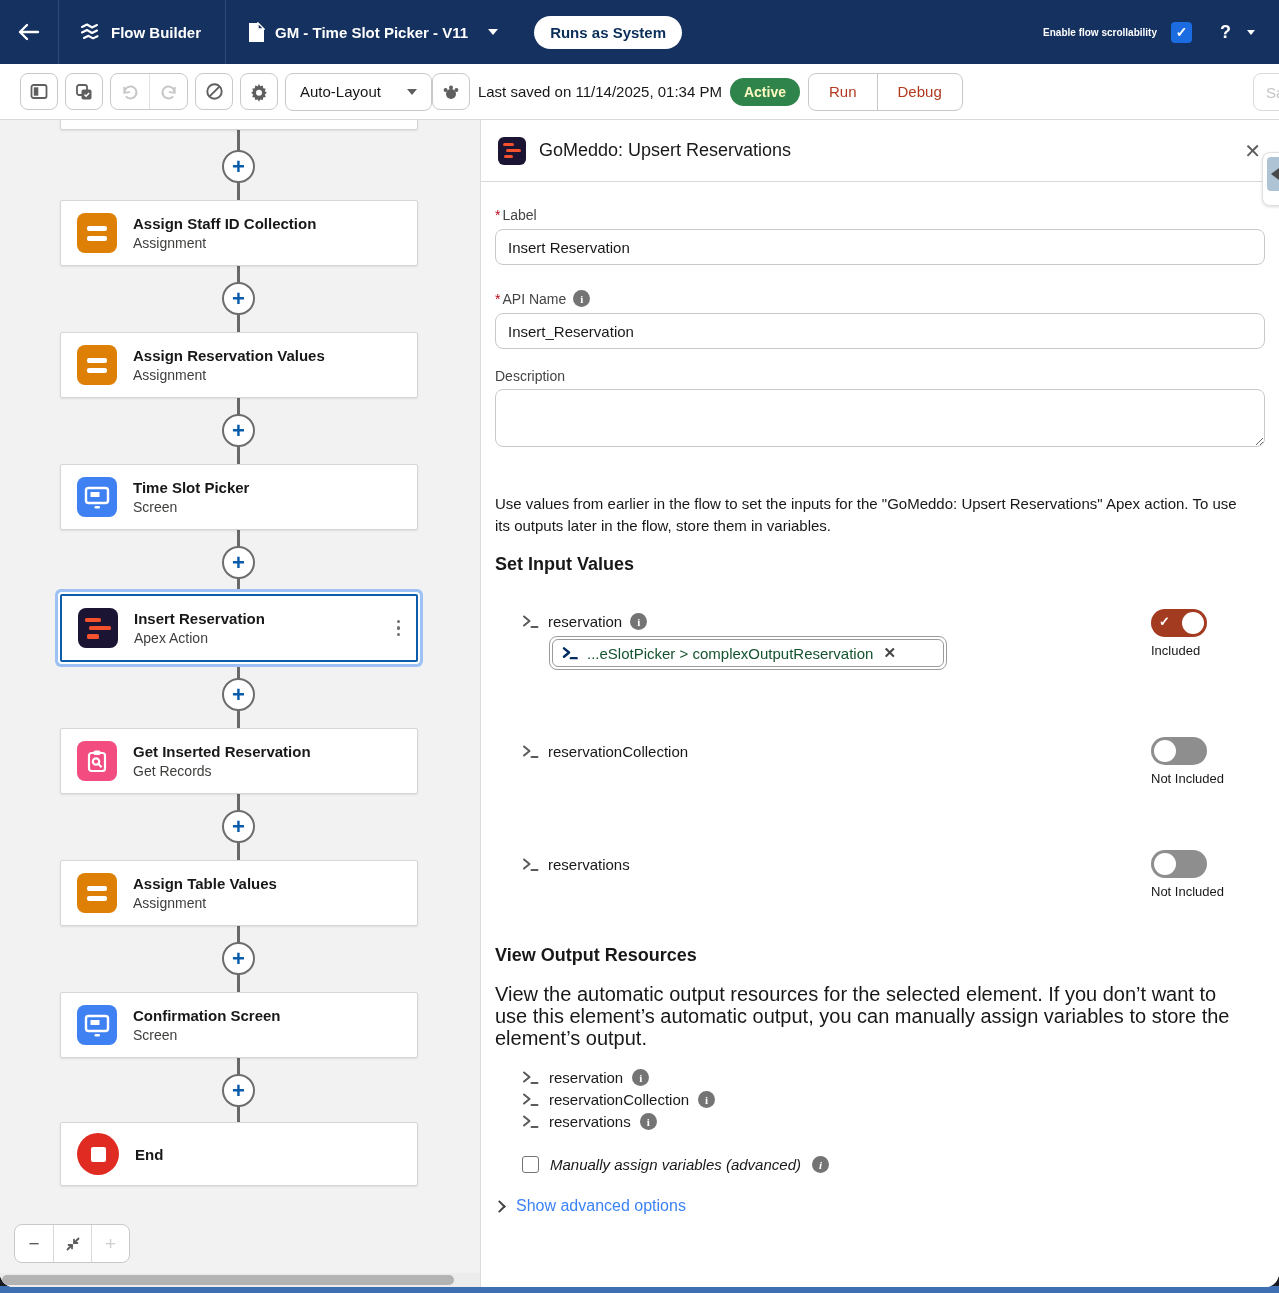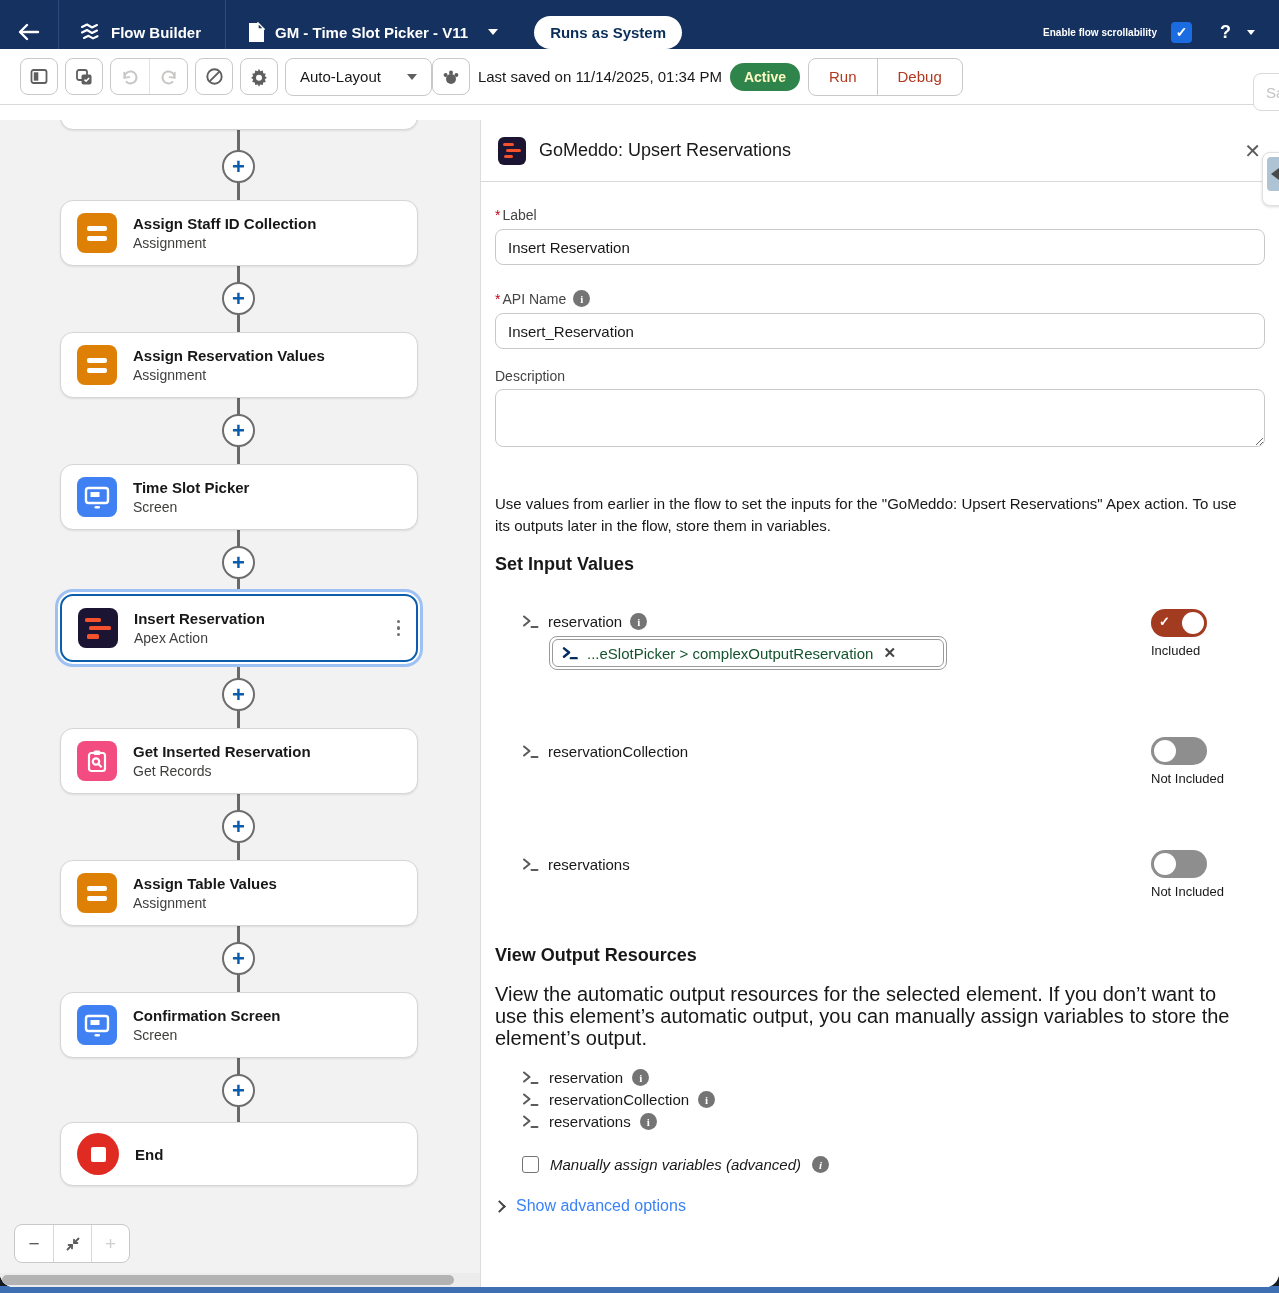--- a/index.html
+++ b/index.html
@@ -36,21 +36,21 @@
   .hdr-checkbox {
     width:21px; height:21px; background:#1b6ce0; border-radius:4px; color:#fff;
     display:flex; align-items:center; justify-content:center; font-size:14px; font-weight:700; cursor:pointer;
   }
   .hdr-help { display:flex; align-items:center; gap:6px; margin-left:14px; cursor:pointer; }
   .hdr-help-q { font-size:18px; font-weight:700; }
   .caret-down.small { border-left-width:4px; border-right-width:4px; border-top-width:5px; }
 
   
   .toolbar {
-    position:absolute; top:49px; left:0; width:100%; height:56px; background:#fff;
+    position:absolute; top:64px; left:0; width:100%; height:56px; background:#fff;
     border-bottom:1px solid #d9d9d9; display:flex; align-items:center; padding-left:20px;
   }
   .tb-btn {
     height:37px; min-width:38px; border:1px solid #c9c9c9; border-radius:8px; background:#fff;
     display:flex; align-items:center; justify-content:center; color:#5f5f5f; cursor:pointer;
   }
   .tb-btn + .tb-btn, .tb-group + .tb-btn, .tb-btn + .tb-group { margin-left:7px; }
   .tb-group { display:flex; border:1px solid #c9c9c9; border-radius:8px; overflow:hidden; height:37px; background:#fff; }
   .tb-group .seg { width:38px; display:flex; align-items:center; justify-content:center; color:#c9c7c5; cursor:pointer; }
   .tb-group .seg + .seg { border-left:1px solid #e3e3e3; }
@@ -71,21 +71,21 @@
   .btn-red-group .caret-seg .caret-down { border-top-color:#5f5f5f; margin-left:0; }
   .btn-disabled-cut {
     position:absolute; left:1253px; top:73px; height:38px; width:70px; border:1px solid #d9d9d9; border-radius:8px;
     display:flex; align-items:center; padding-left:12px; color:#c3c3c3; font-size:15px; background:#fff;
   }
 
   
   .canvas { position:absolute; top:120px; left:0; width:480px; height:1167px; background:#f3f2f2; overflow:hidden; }
   .connector-line { position:absolute; left:237px; top:0; width:3px; height:1005px; background:#696969; }
   .node-card {
-    position:absolute; left:60px; width:358px; height:66px; background:#fff; border:1px solid #d8d6d4; border-radius:13px;
+    position:absolute; left:60px; width:358px; height:66px; background:#fff; border:1px solid #d8d6d4; border-radius:2px;
     box-shadow:0 1px 2px rgba(0,0,0,.09); display:flex; align-items:center; padding-left:16px; gap:16px; cursor:pointer;
   }
   .node-card.partial { top:-40px; height:50px; }
   .node-card.selected {
     height:68px; border:2px solid #0b5cab;
     box-shadow:0 0 0 2px #fff, 0 0 0 5px #9dc1f2;
   }
   .node-icon { width:40px; height:40px; border-radius:8px; flex:0 0 auto; display:flex; align-items:center; justify-content:center; }
   .node-icon.assignment { background:#de8005; flex-direction:column; gap:5px; }
   .node-icon.assignment .bar { width:20px; height:5px; border-radius:2px; background:#fff; }

